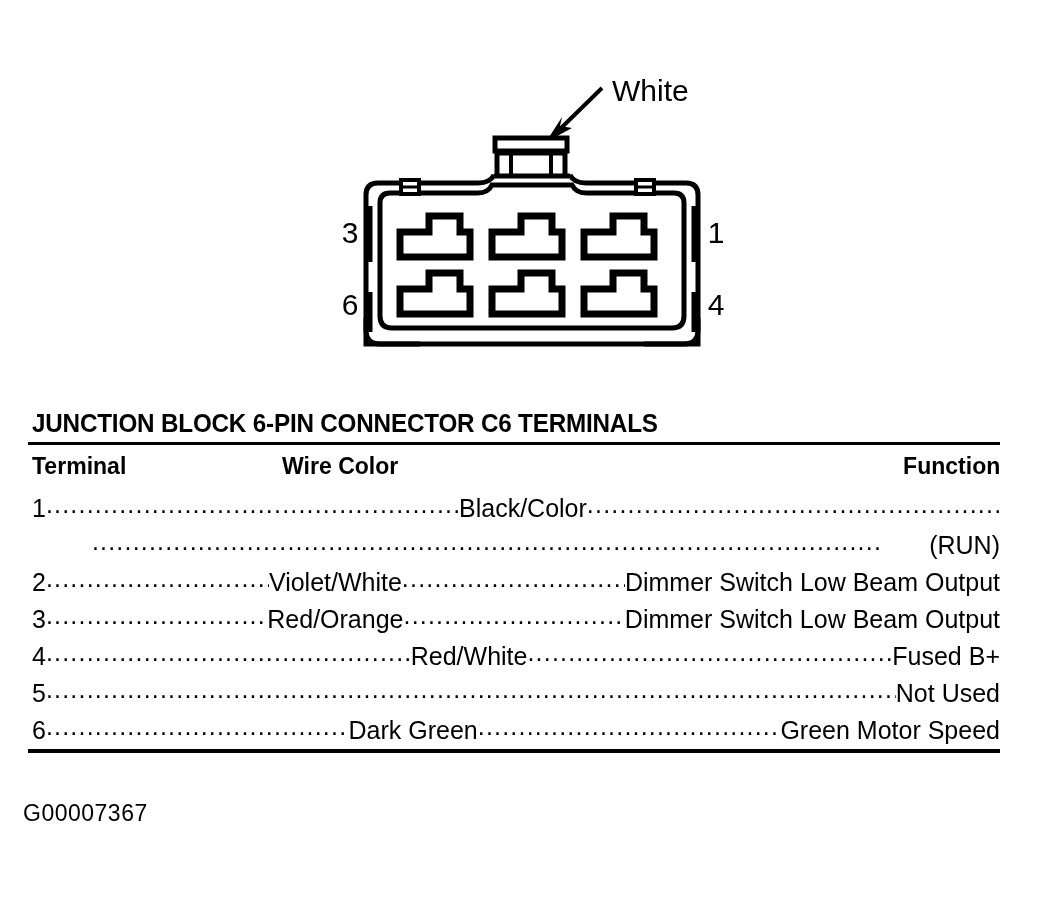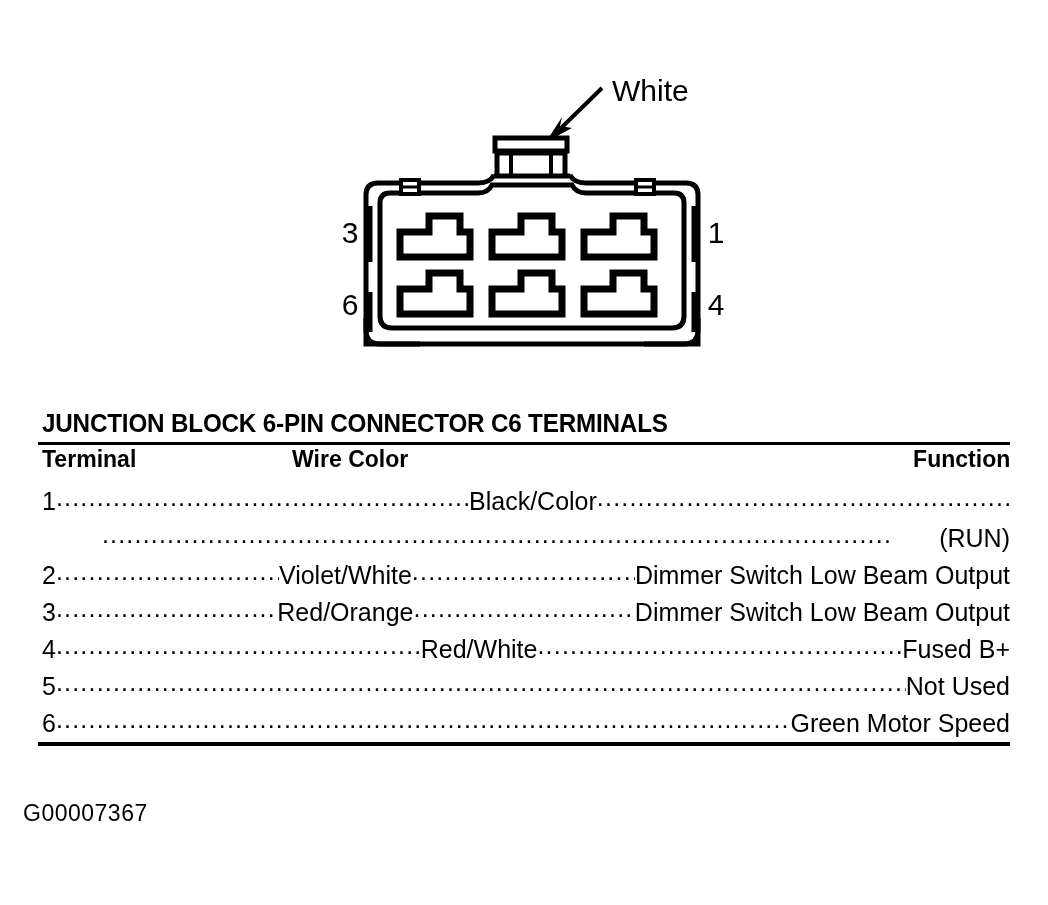--- a/index.html
+++ b/index.html
@@ -25,21 +25,21 @@
     width: 1048px;
     height: 390px;
   }
   #connector-figure svg {
     display: block;
   }
 
   
   #terminal-table-block {
     position: absolute;
-    left: 38px;
+    left: 28px;
     top: 408px;
     width: 972px;
   }
 
   .table-title {
     font-size: 25px;
     font-weight: bold;
     letter-spacing: -0.2px;
     line-height: 30px;
     white-space: nowrap;
@@ -51,20 +51,21 @@
   .rule {
     background: #000000;
     width: 100%;
   }
   .rule-top { height: 3px; }
   .rule-bottom { height: 4px; }
 
   .table-head {
     position: relative;
     height: 36px;
+    margin-top: 7px;
     font-size: 24px;
     font-weight: bold;
   }
   .th {
     position: absolute;
     top: 0;
     white-space: nowrap;
     transform: scaleX(0.96);
   }
   .th-terminal { left: 4px; transform-origin: left center; }
@@ -278,20 +279,21 @@
         <span class="cell-function">Fused B+</span>
       </div>
       <div class="row">
         <span class="cell-terminal">5</span>
         <span class="leader"></span>
         <span class="cell-function">Not Used</span>
       </div>
       <div class="row">
         <span class="cell-terminal">6</span>
         <span class="leader"></span>
+        <span class="cell-color">Dark Green</span>
         <span class="leader"></span>
         <span class="cell-function">Green Motor Speed</span>
       </div>
     </div>
 
   <div class="rule rule-bottom"></div>
 </div>
 
 <div class="footer-code">G00007367</div>
 

